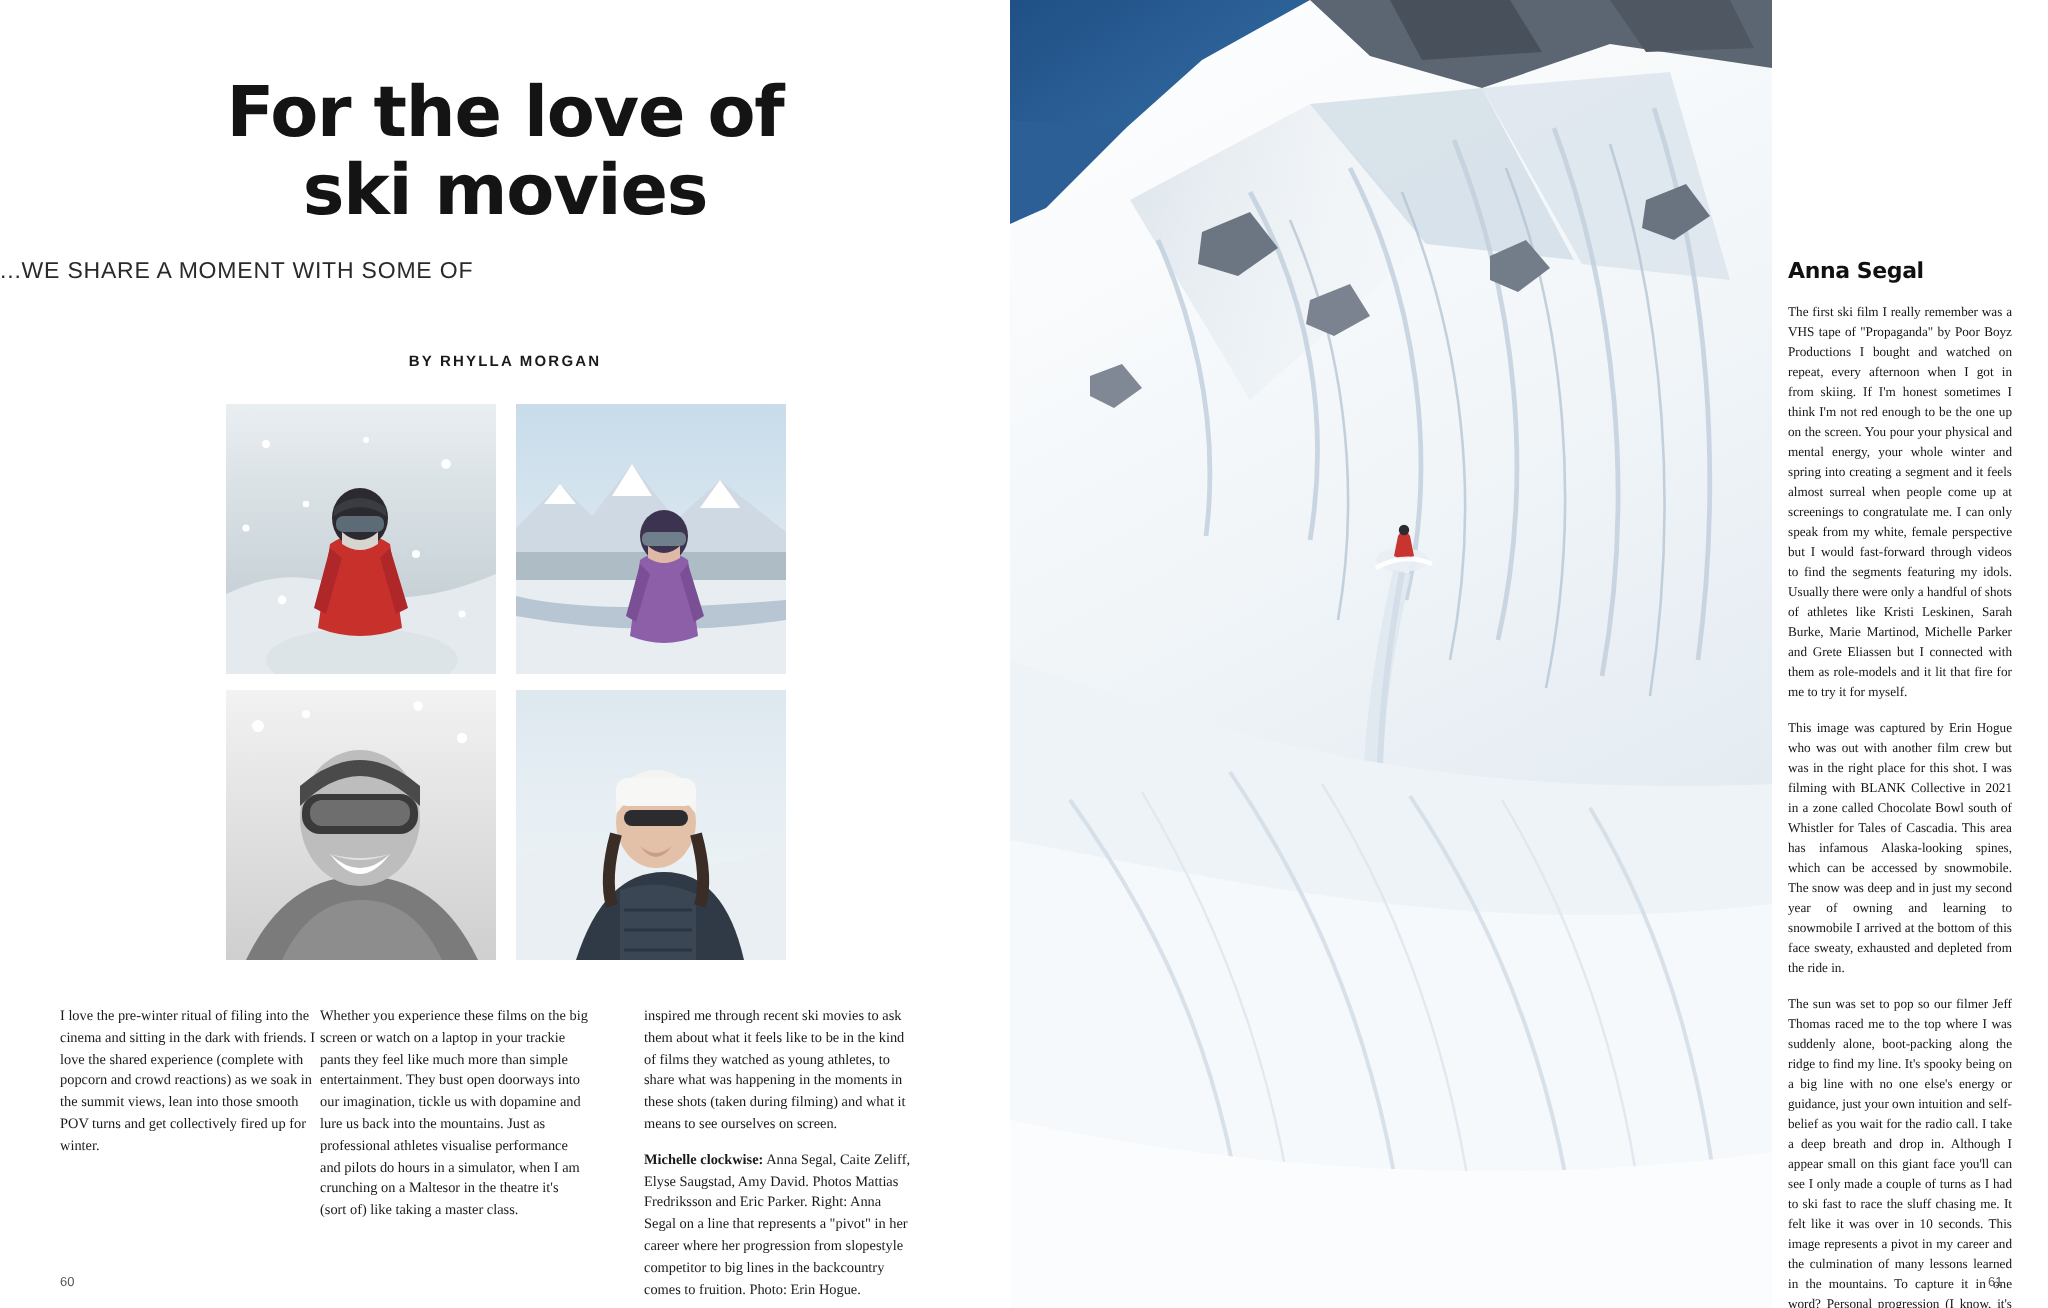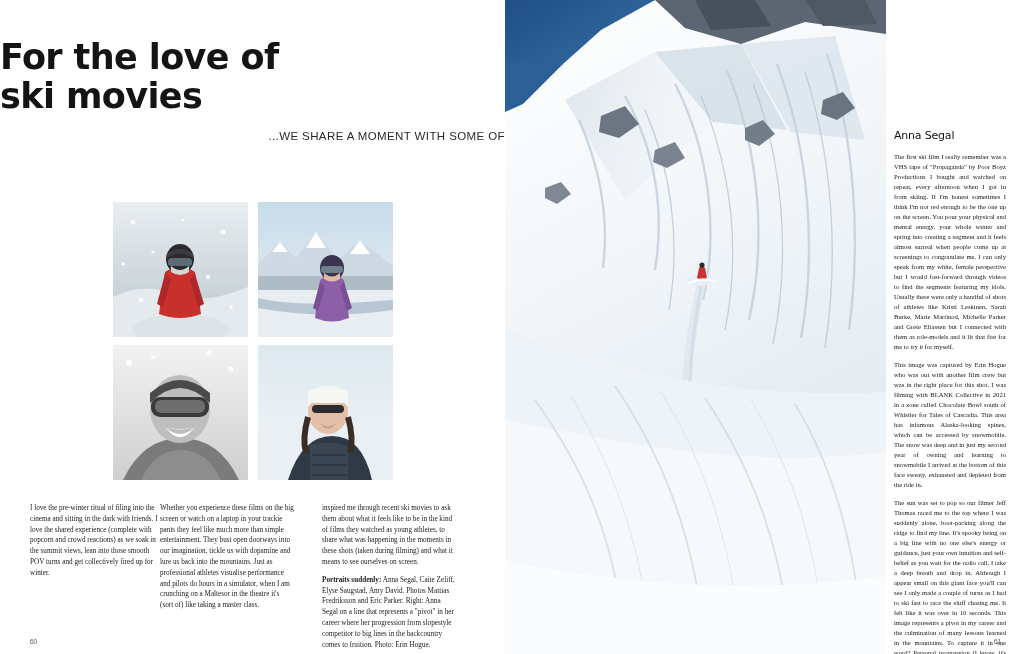--- a/index.html
+++ b/index.html
@@ -20,34 +20,34 @@
   .left-page {
     position: absolute;
     left: 0; top: 0;
     width: 505px; height: 654px;
     background: #ffffff;
   }
   .headline {
     position: absolute;
     left: 0; top: 38px;
     width: 505px;
-    text-align: left;
+    text-align: center;
     font-family: "DejaVu Sans", sans-serif;
     font-weight: bold;
     font-size: 35px;
     line-height: 1.12;
     letter-spacing: -0.6px;
     color: #141414;
   }
   .headline .l2 { display: block; }
   .subhead {
     position: absolute;
     left: 0; top: 128px;
     width: 505px;
-    text-align: right;
+    text-align: left;
     font-family: "Liberation Sans", sans-serif;
     font-size: 11.5px;
     line-height: 1.45;
     letter-spacing: 0.4px;
     color: #2a2a2a;
   }
   .byline {
     position: absolute;
     left: 0; top: 176px;
     width: 505px;
@@ -120,21 +120,21 @@
     font-family: "Liberation Serif", serif;
     font-size: 6.6px;
     line-height: 1.52;
     color: #151515;
     text-align: justify;
   }
   .right-col h2 {
     margin: 0 0 7px 0;
     font-family: "DejaVu Sans", sans-serif;
     font-size: 11px;
-    font-weight: normal;
+    font-weight: bold;
     letter-spacing: -0.2px;
     color: #111;
     text-align: left;
   }
   .right-col p { margin: 0 0 8px 0; }
 
   .folio-right {
     position: absolute;
     left: 489px; top: 638px;
     font-family: "Liberation Sans", sans-serif;
@@ -151,20 +151,21 @@
 
     <div class="headline">
       <span>For the love of</span>
       <span class="l2">ski movies</span>
     </div>
 
     <div class="subhead">
       <div>...WE SHARE A MOMENT WITH SOME OF</div>
     </div>
 
+    <div class="byline">BY RHYLLA MORGAN</div>
 
     <div class="photo p1">
       <svg viewBox="0 0 135 135" preserveAspectRatio="xMidYMid slice" aria-hidden="true">
         <defs>
           <linearGradient id="g1" x1="0" y1="0" x2="0" y2="1">
             <stop offset="0%" stop-color="#e9eef1"></stop>
             <stop offset="55%" stop-color="#cfd8dd"></stop>
             <stop offset="100%" stop-color="#b9c5cb"></stop>
           </linearGradient>
         </defs>
@@ -270,21 +271,21 @@
     <div class="col c1">
       <p>I love the pre-winter ritual of filing into the cinema and sitting in the dark with friends. I love the shared experience (complete with popcorn and crowd reactions) as we soak in the summit views, lean into those smooth POV turns and get collectively fired up for winter.</p>
     </div>
 
     <div class="col c2">
       <p>Whether you experience these films on the big screen or watch on a laptop in your trackie pants they feel like much more than simple entertainment. They bust open doorways into our imagination, tickle us with dopamine and lure us back into the mountains. Just as professional athletes visualise performance and pilots do hours in a simulator, when I am crunching on a Maltesor in the theatre it's (sort of) like taking a master class.</p>
     </div>
 
     <div class="col c3">
       <p>inspired me through recent ski movies to ask them about what it feels like to be in the kind of films they watched as young athletes, to share what was happening in the moments in these shots (taken during filming) and what it means to see ourselves on screen.</p>
-      <p class="caption"><b>Portraits suddenly:</b><span> Anna Segal, Caite Zeliff, Elyse Saugstad, Amy David. Photos Mattias Fredriksson and Eric Parker. Right: Anna Segal on a line that represents a "pivot" in her career where her progression from slopestyle competitor to big lines in the backcountry comes to fruition. Photo: Erin Hogue.</span></p>
+      <p class="caption"><b>Michelle clockwise:</b><span> Anna Segal, Caite Zeliff, Elyse Saugstad, Amy David. Photos Mattias Fredriksson and Eric Parker. Right: Anna Segal on a line that represents a "pivot" in her career where her progression from slopestyle competitor to big lines in the backcountry comes to fruition. Photo: Erin Hogue.</span></p>
     </div>
 
     <div class="folio-left">60</div>
   </div>
 
   <div class="right-page">
 
     <div class="hero">
       <svg viewBox="0 0 381 654" preserveAspectRatio="xMidYMid slice" aria-hidden="true">
         <defs>

